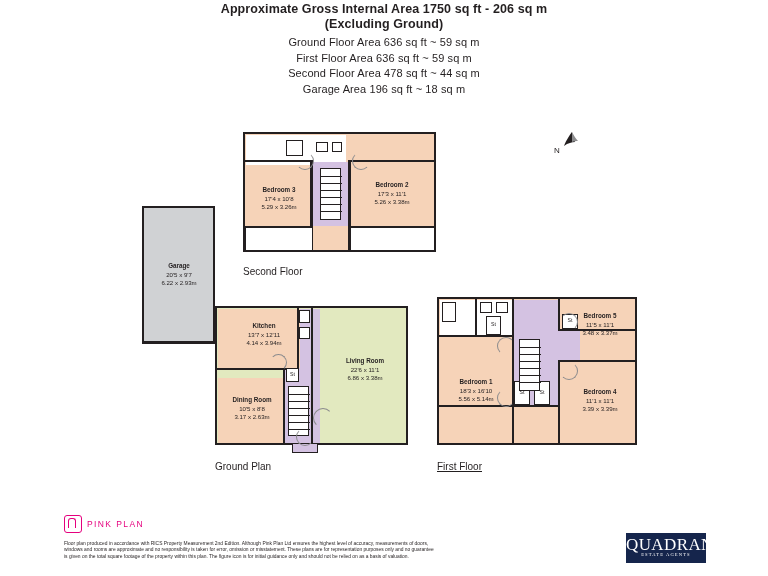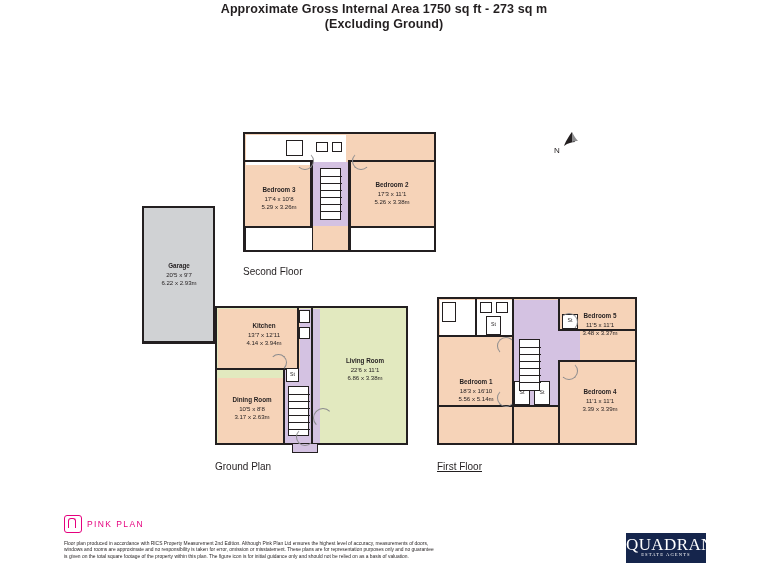--- a/index.html
+++ b/index.html
@@ -189,22 +189,28 @@
     margin-top: 2px;
   }
 </style>
 </head>
 <body>
 
 <div class="page">
 
   <div class="header">
     <div class="title-block">
-      <div class="title-line">Approximate Gross Internal Area 1750 sq ft - 273 sq m</div>
+      <div class="title-line">Approximate Gross Internal Area 1750 sq ft - 206 sq m</div>
       <div class="title-line">(Excluding Ground)</div>
+    </div>
+    <div class="area-block">
+      <div class="area-line">Ground Floor Area 636 sq ft ~ 59 sq m</div>
+      <div class="area-line">First Floor Area 636 sq ft ~ 59 sq m</div>
+      <div class="area-line">Second Floor Area 478 sq ft ~ 44 sq m</div>
+      <div class="area-line">Garage Area 196 sq ft ~ 18 sq m</div>
     </div>
   </div>
 
   <div class="compass" style="left:552px; top:130px; width:36px; height:32px;">
     <svg width="36" height="32" viewBox="0 0 36 32">
       <path d="M20 2 C20 2 14 10 12 16 C16 13 20 12 23 12 C21 8 20 4 20 2 Z" fill="#231f20"></path>
       <path d="M20 2 C22 6 24 9 26 11 C24 11 22 11 20 12 Z" fill="#8c8c8e"></path>
     </svg>
     <span class="n" style="left:2px; top:16px;">N</span>
   </div>

